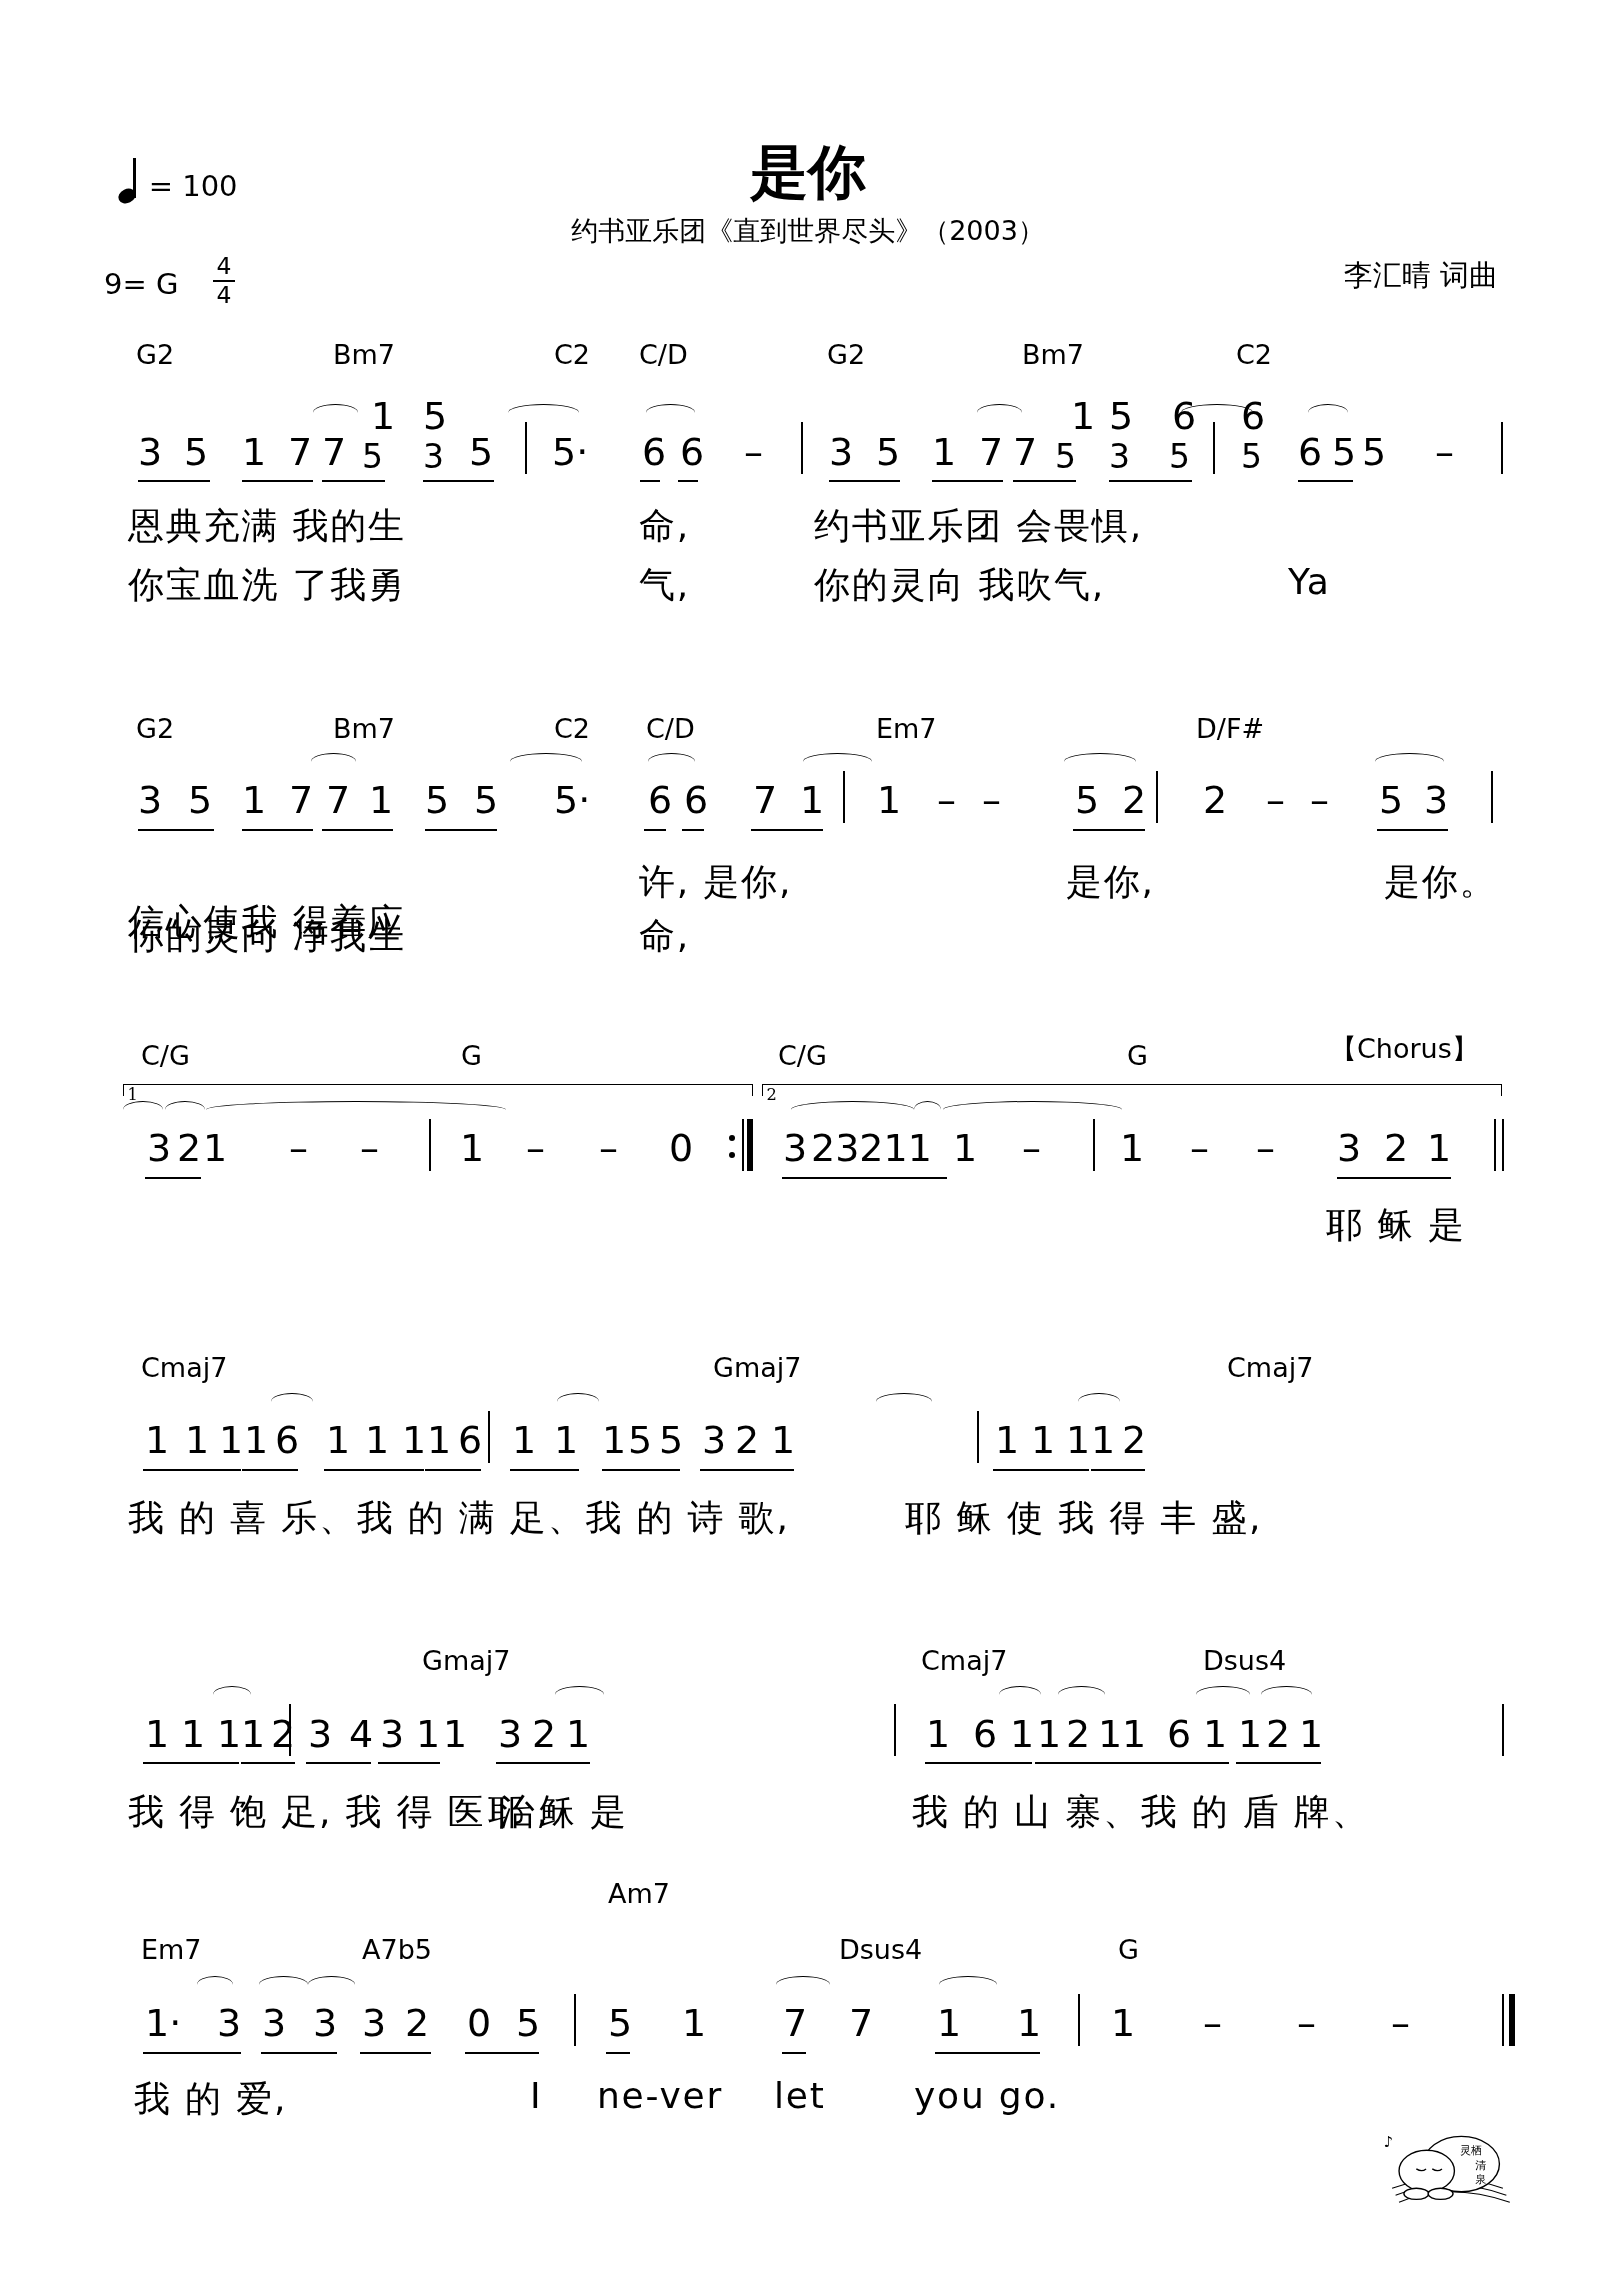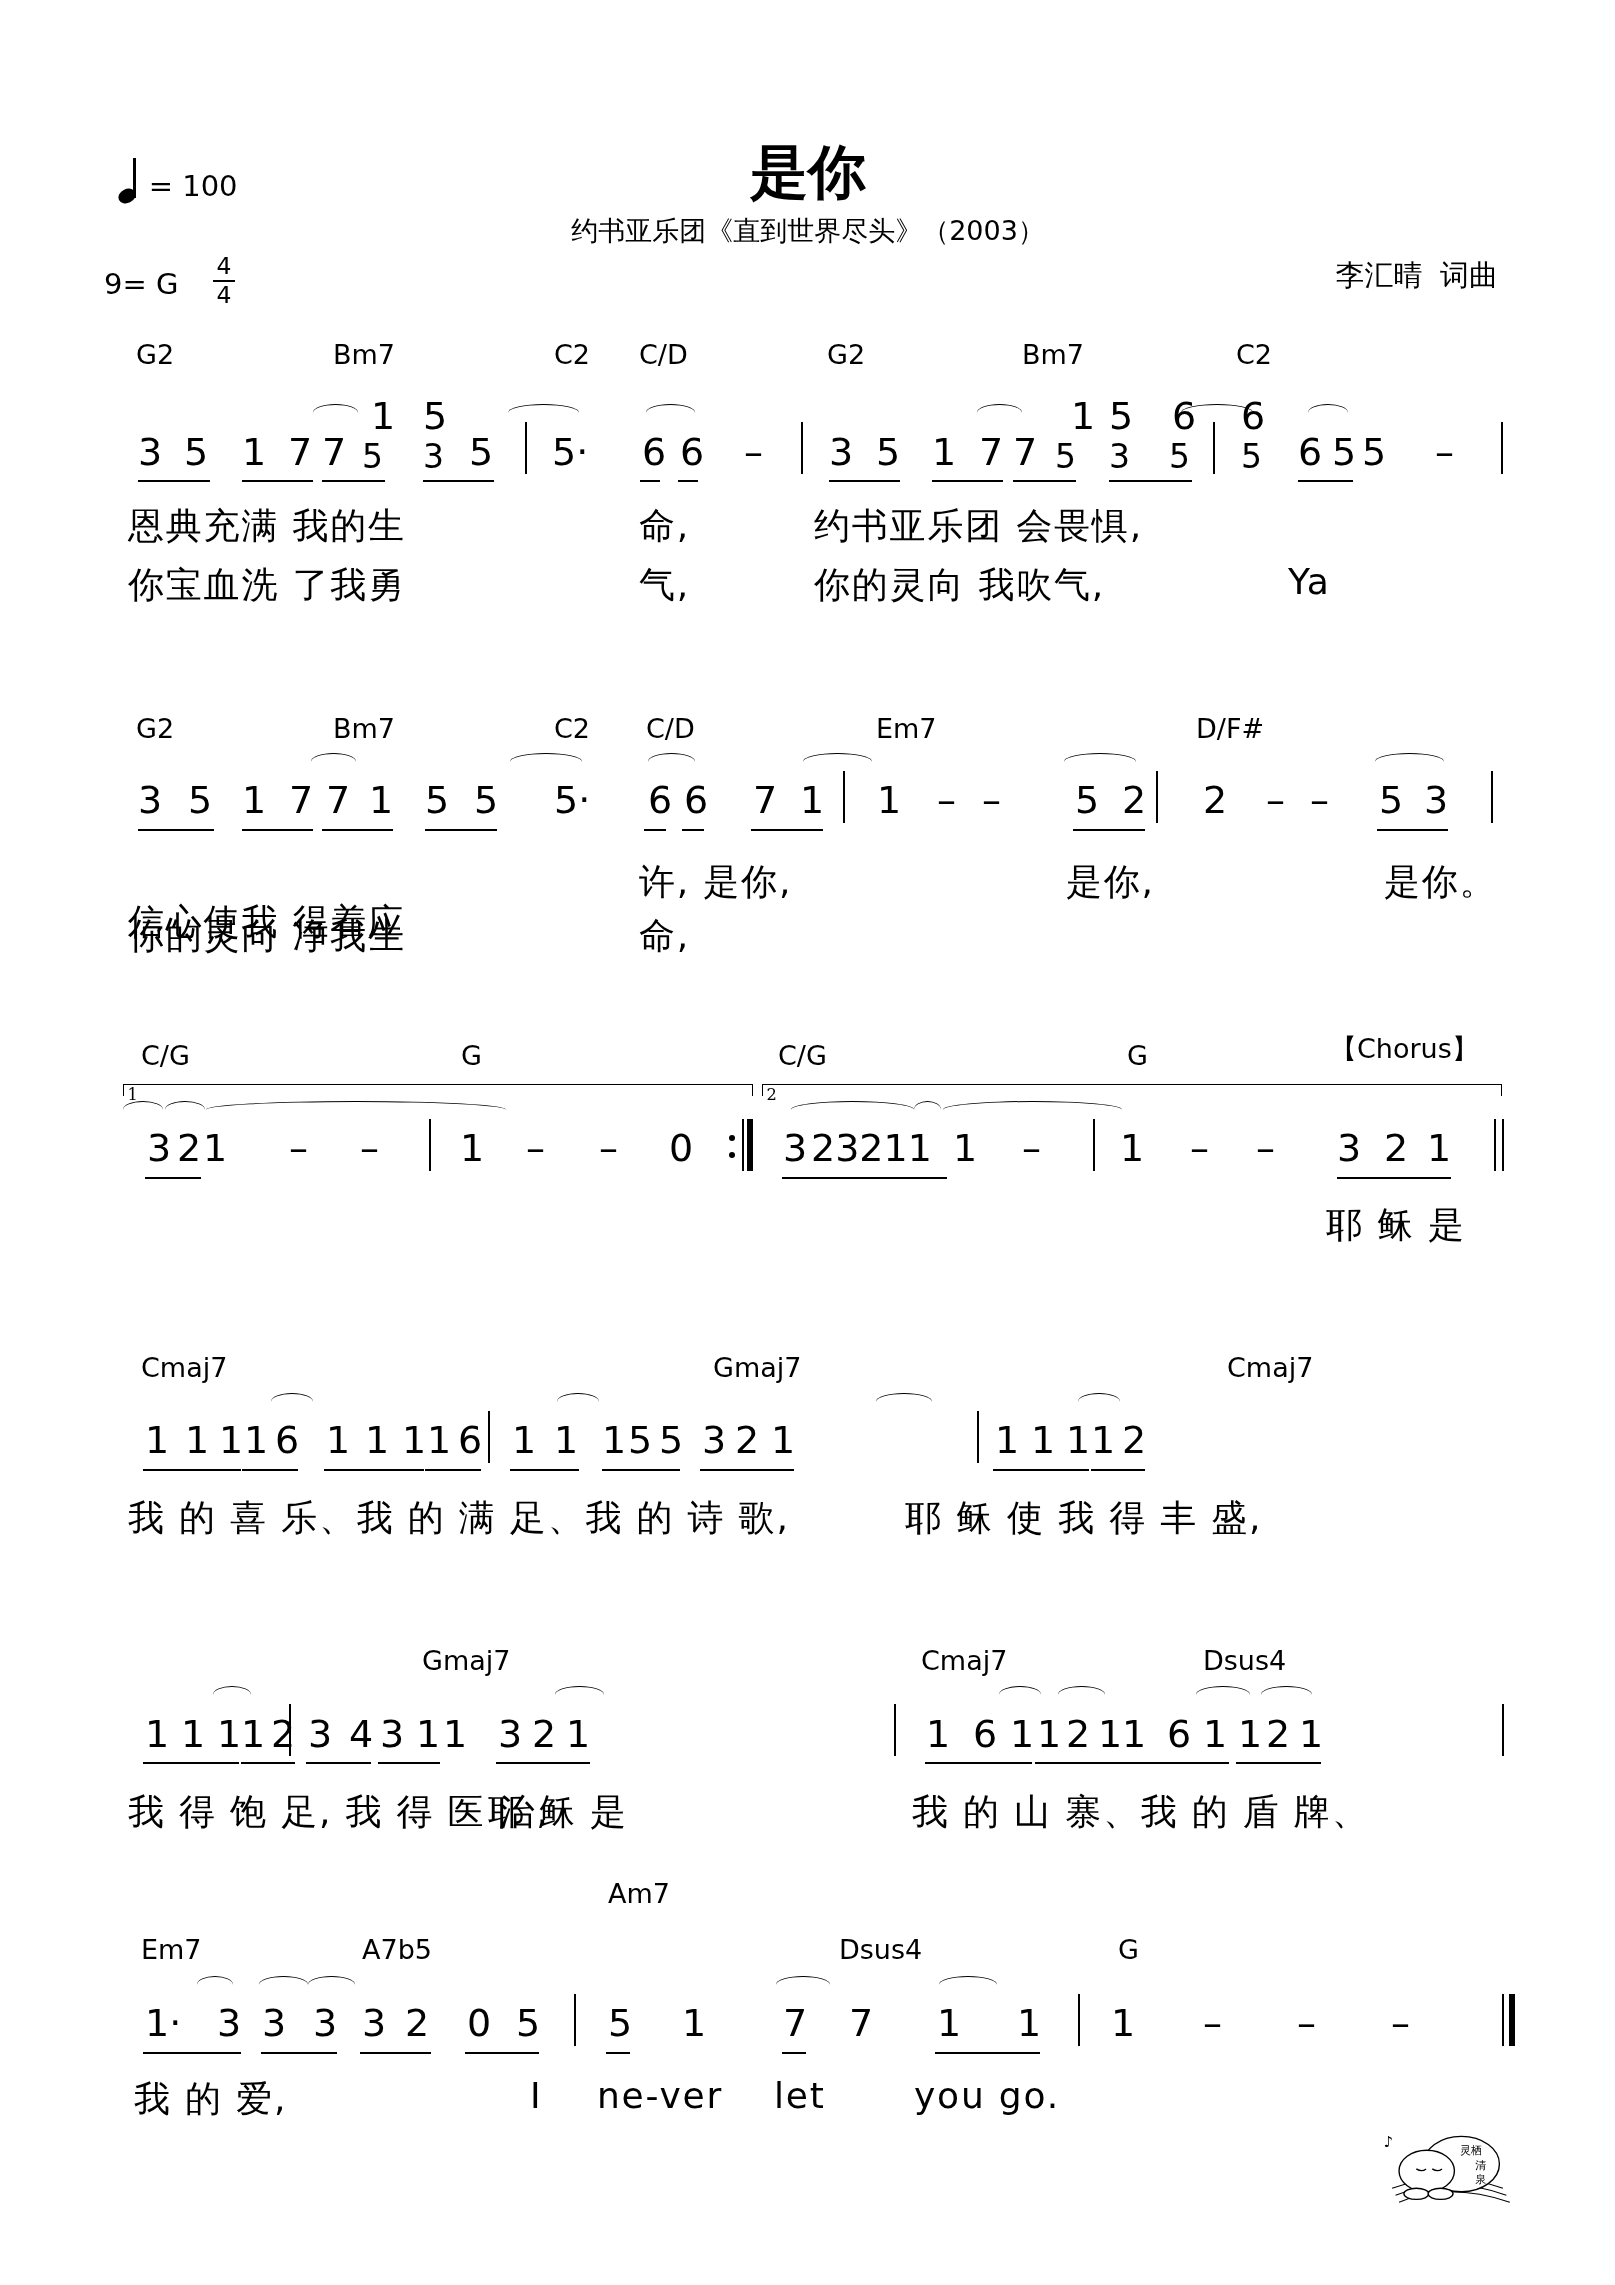--- a/index.html
+++ b/index.html
@@ -8,21 +8,21 @@
   .abs{position:absolute;white-space:nowrap;}
   .title{font-size:58px;font-weight:bold;left:0;width:1616px;text-align:center;top:134px;}
   .subtitle{font-size:27px;left:0;width:1616px;text-align:center;top:213px;}
   .tempo{font-size:29px;left:118px;top:158px;}
   .tempo .note-glyph{display:inline-block;position:relative;width:23.5px;height:45px;vertical-align:-7.2px;margin-right:7.2px;}
   .tempo .note-glyph .head{position:absolute;left:0;bottom:0;width:18px;height:13.6px;background:#000;border-radius:50%;transform:rotate(-25deg);}
   .tempo .note-glyph .stem{position:absolute;left:15.4px;bottom:5.4px;width:2.7px;height:40px;background:#000;}
   .key{font-size:29px;left:104px;top:267px;}
   .timesig{position:absolute;left:213px;top:255px;font-size:23.5px;text-align:center;line-height:23.5px;width:22px;}
   .timesig .bar{height:1.8px;background:#000;margin:1.8px 0;}
-  .composer{font-size:29px;right:118px;top:256px;font-family:Liberation Mono, monospace;}
+  .composer{font-size:29px;right:118px;top:256px;}
   .chord{font-size:27px;}
   .num{font-size:38px;}
   .num.small{font-size:33px;}
   .lyric{font-size:36px;letter-spacing:1.8px;}
   .uline{position:absolute;height:1.8px;background:#000;}
   .barline{position:absolute;width:1.8px;background:#000;}
   .barline.thick{width:6.3px;}
   .slur{position:absolute;border-top:1.8px solid #000;border-radius:50% 50% 0 0;height:16.3px;}
   .volta{position:absolute;border-top:1.8px solid #000;border-left:1.8px solid #000;border-right:1.8px solid #000;height:11px;}
   .volta span{position:absolute;left:3.6px;top:0;font-family:"DejaVu Serif",serif;font-size:16.3px;}

